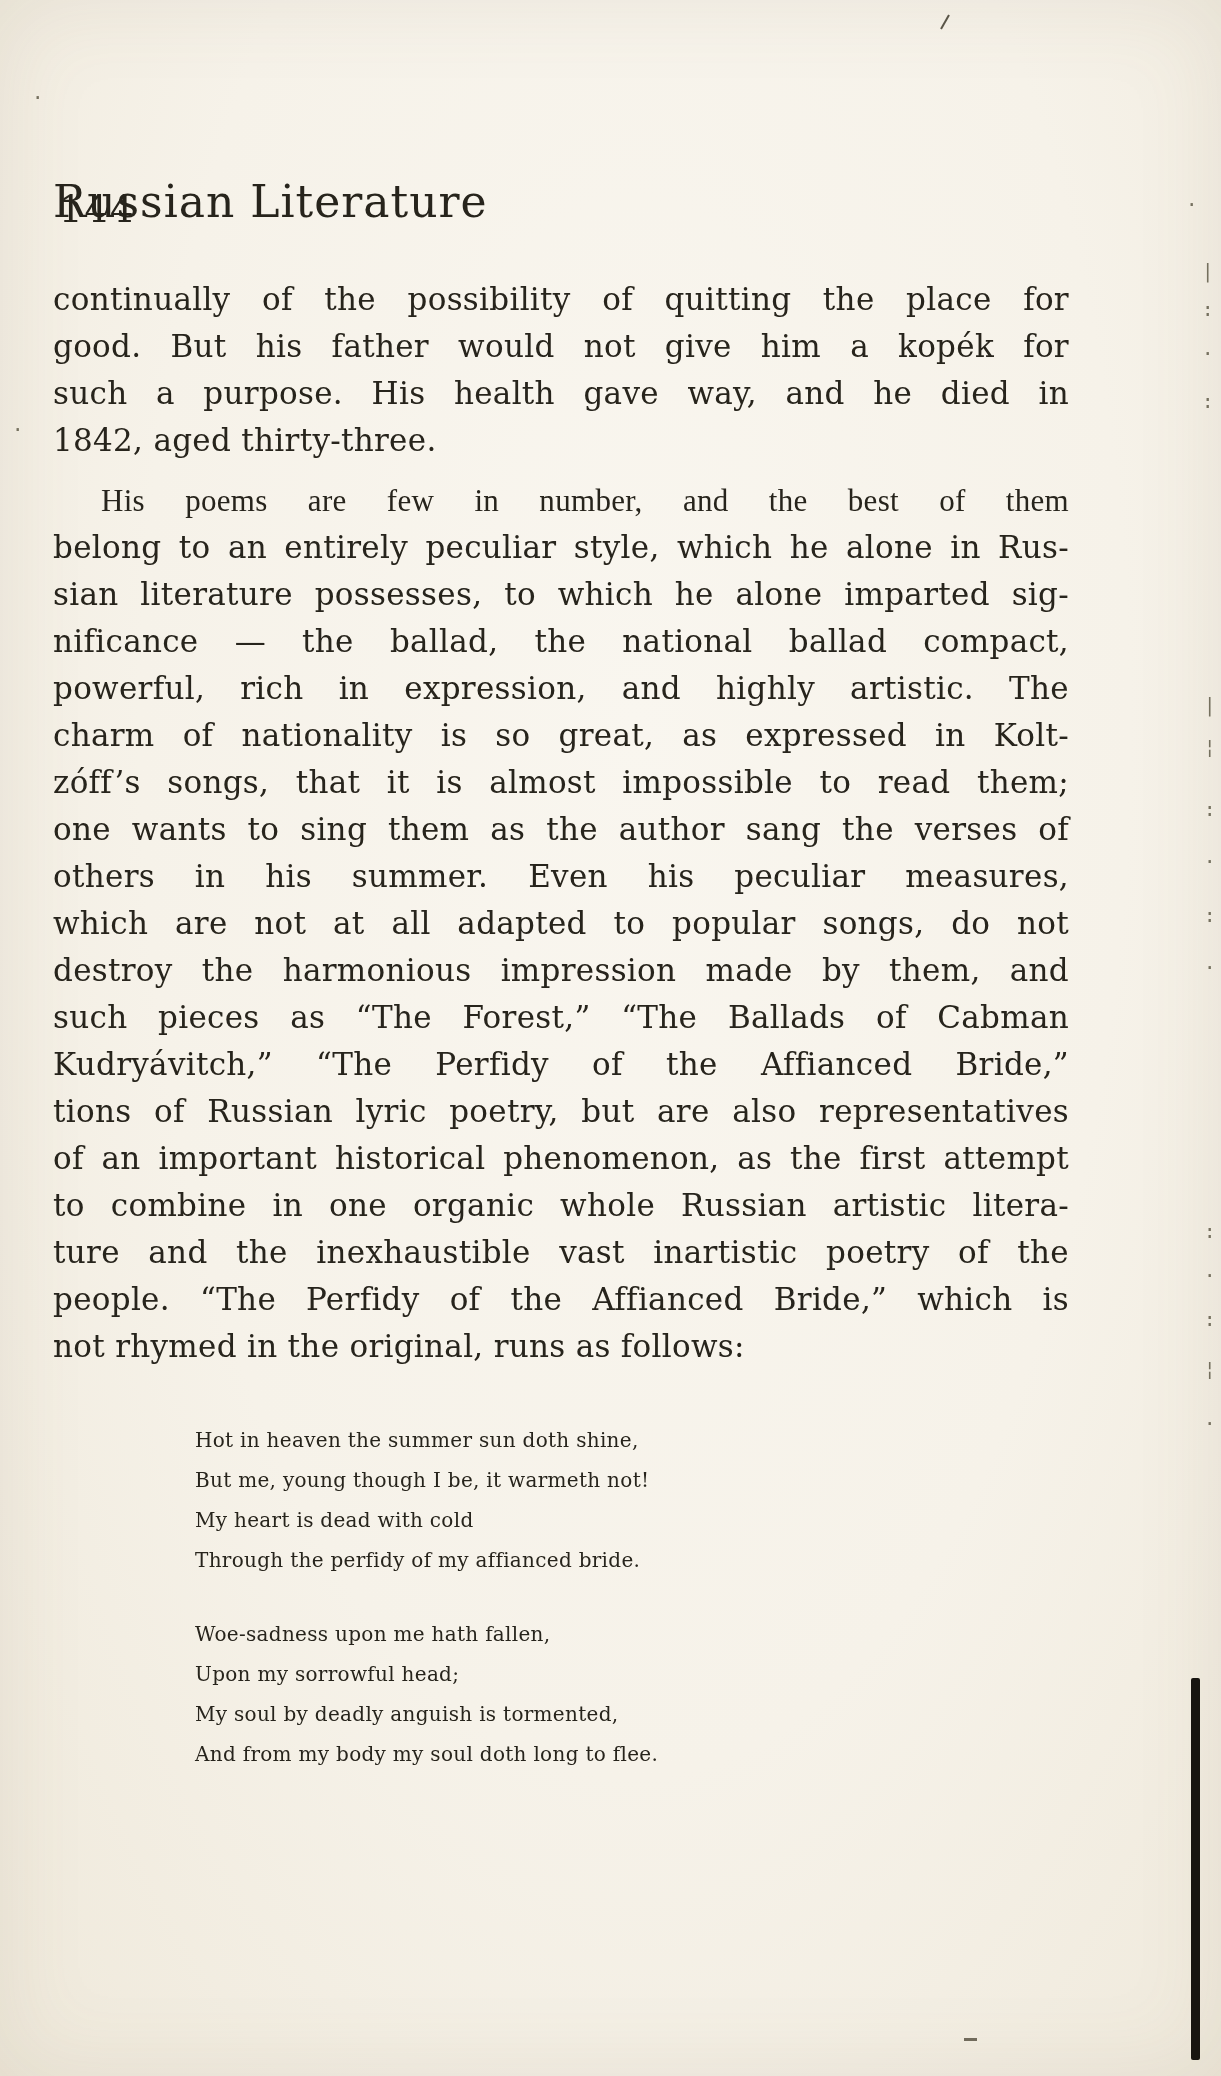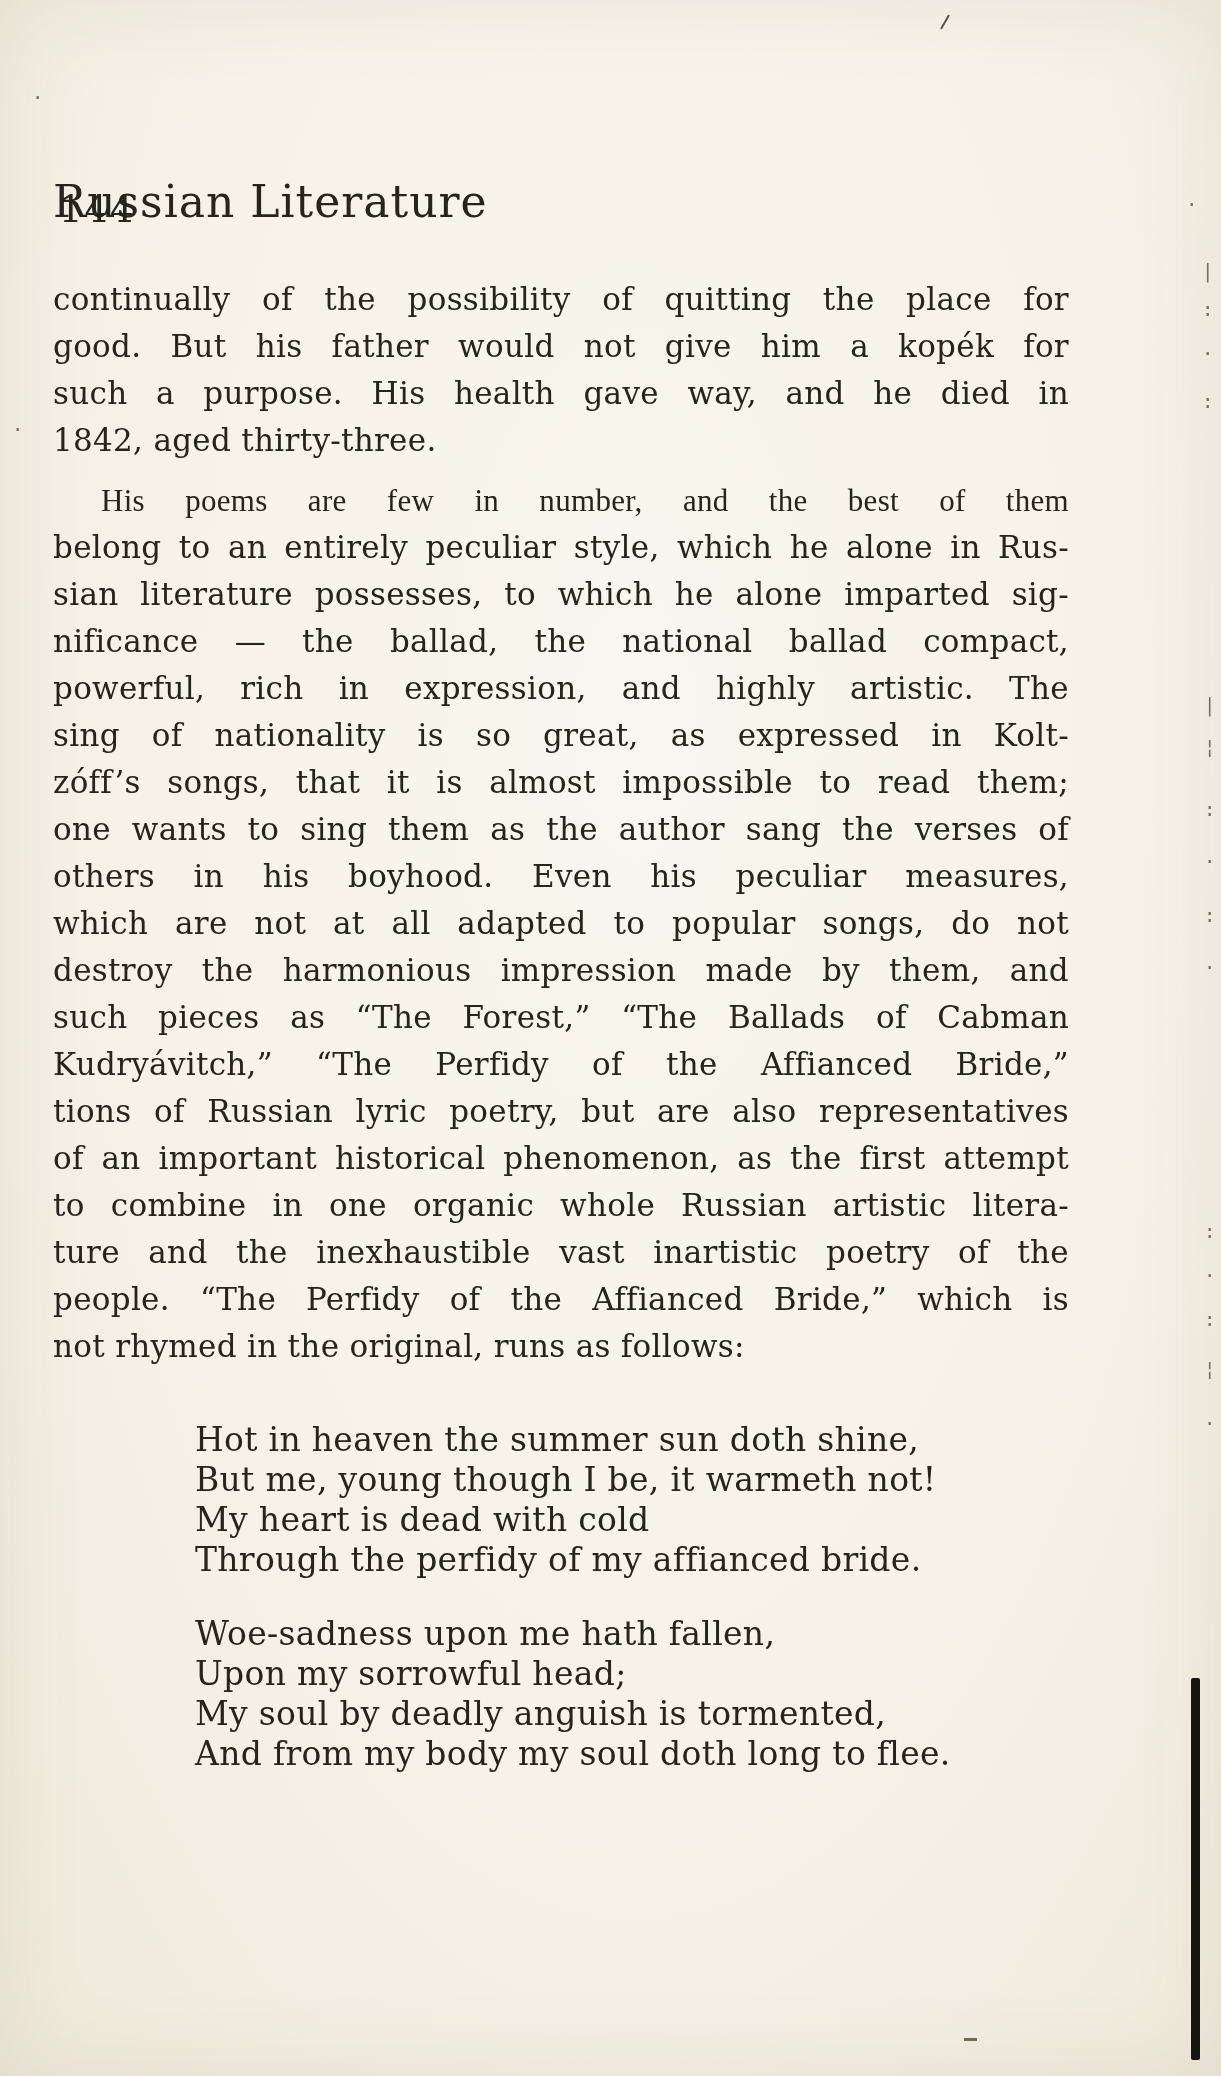--- a/index.html
+++ b/index.html
@@ -34,21 +34,21 @@
     font-size:31px; line-height:47px;
     letter-spacing:0.3px;
     text-align:justify;
     text-align-last:justify;
   }
   .line.last { text-align-last:left; }
   .line.indent { text-indent:48px;font-family:Liberation Serif, serif; }
 
   .poem { margin-top:50px; padding-left:142px; }
   .stanza { margin-bottom:34px; }
-  .poem-line { font-size:33px; line-height:40px; letter-spacing:0.3px; }
+  .poem-line { font-size:20px; line-height:40px; letter-spacing:0.3px; }
 
   
   .artifact-mark {
     position:absolute; color:#57523f; font-size:19px;
     font-family:"DejaVu Sans Mono",monospace; line-height:1;
     opacity:0.8;
   }
   .artifact-tick {
     position:absolute; left:944px; top:14px;
     width:2px; height:16px; background:#5a5648;
@@ -82,24 +82,24 @@
           <div class="line">good.  But his father would not give him a kopék for</div>
           <div class="line">such a purpose.  His health gave way, and he died in</div>
           <div class="line last">1842, aged thirty-three.</div>
         </div>
         <div class="paragraph">
           <div class="line indent">His poems are few in number, and the best of them</div>
           <div class="line">belong to an entirely peculiar style, which he alone in Rus-</div>
           <div class="line">sian literature possesses, to which he alone imparted sig-</div>
           <div class="line">nificance — the ballad, the national ballad compact,</div>
           <div class="line">powerful, rich in expression, and highly artistic.  The</div>
-          <div class="line">sing of nationality is so great, as expressed in Kolt-</div>
+          <div class="line">charm of nationality is so great, as expressed in Kolt-</div>
           <div class="line">zóff’s songs, that it is almost impossible to read them;</div>
           <div class="line">one wants to sing them as the author sang the verses of</div>
-          <div class="line">others in his boyhood.  Even his peculiar measures,</div>
+          <div class="line">others in his summer.  Even his peculiar measures,</div>
           <div class="line">which are not at all adapted to popular songs, do not</div>
           <div class="line">destroy the harmonious impression made by them, and</div>
           <div class="line">such pieces as “The Forest,” “The Ballads of Cabman</div>
           <div class="line">Kudryávitch,” “The Perfidy of the Affianced Bride,”</div>
           <div class="line">tions of Russian lyric poetry, but are also representatives</div>
           <div class="line">of an important historical phenomenon, as the first attempt</div>
           <div class="line">to combine in one organic whole Russian artistic litera-</div>
           <div class="line">ture and the inexhaustible vast inartistic poetry of the</div>
           <div class="line">people.   “The Perfidy of the Affianced Bride,” which is</div>
           <div class="line last">not rhymed in the original, runs as follows:</div>

